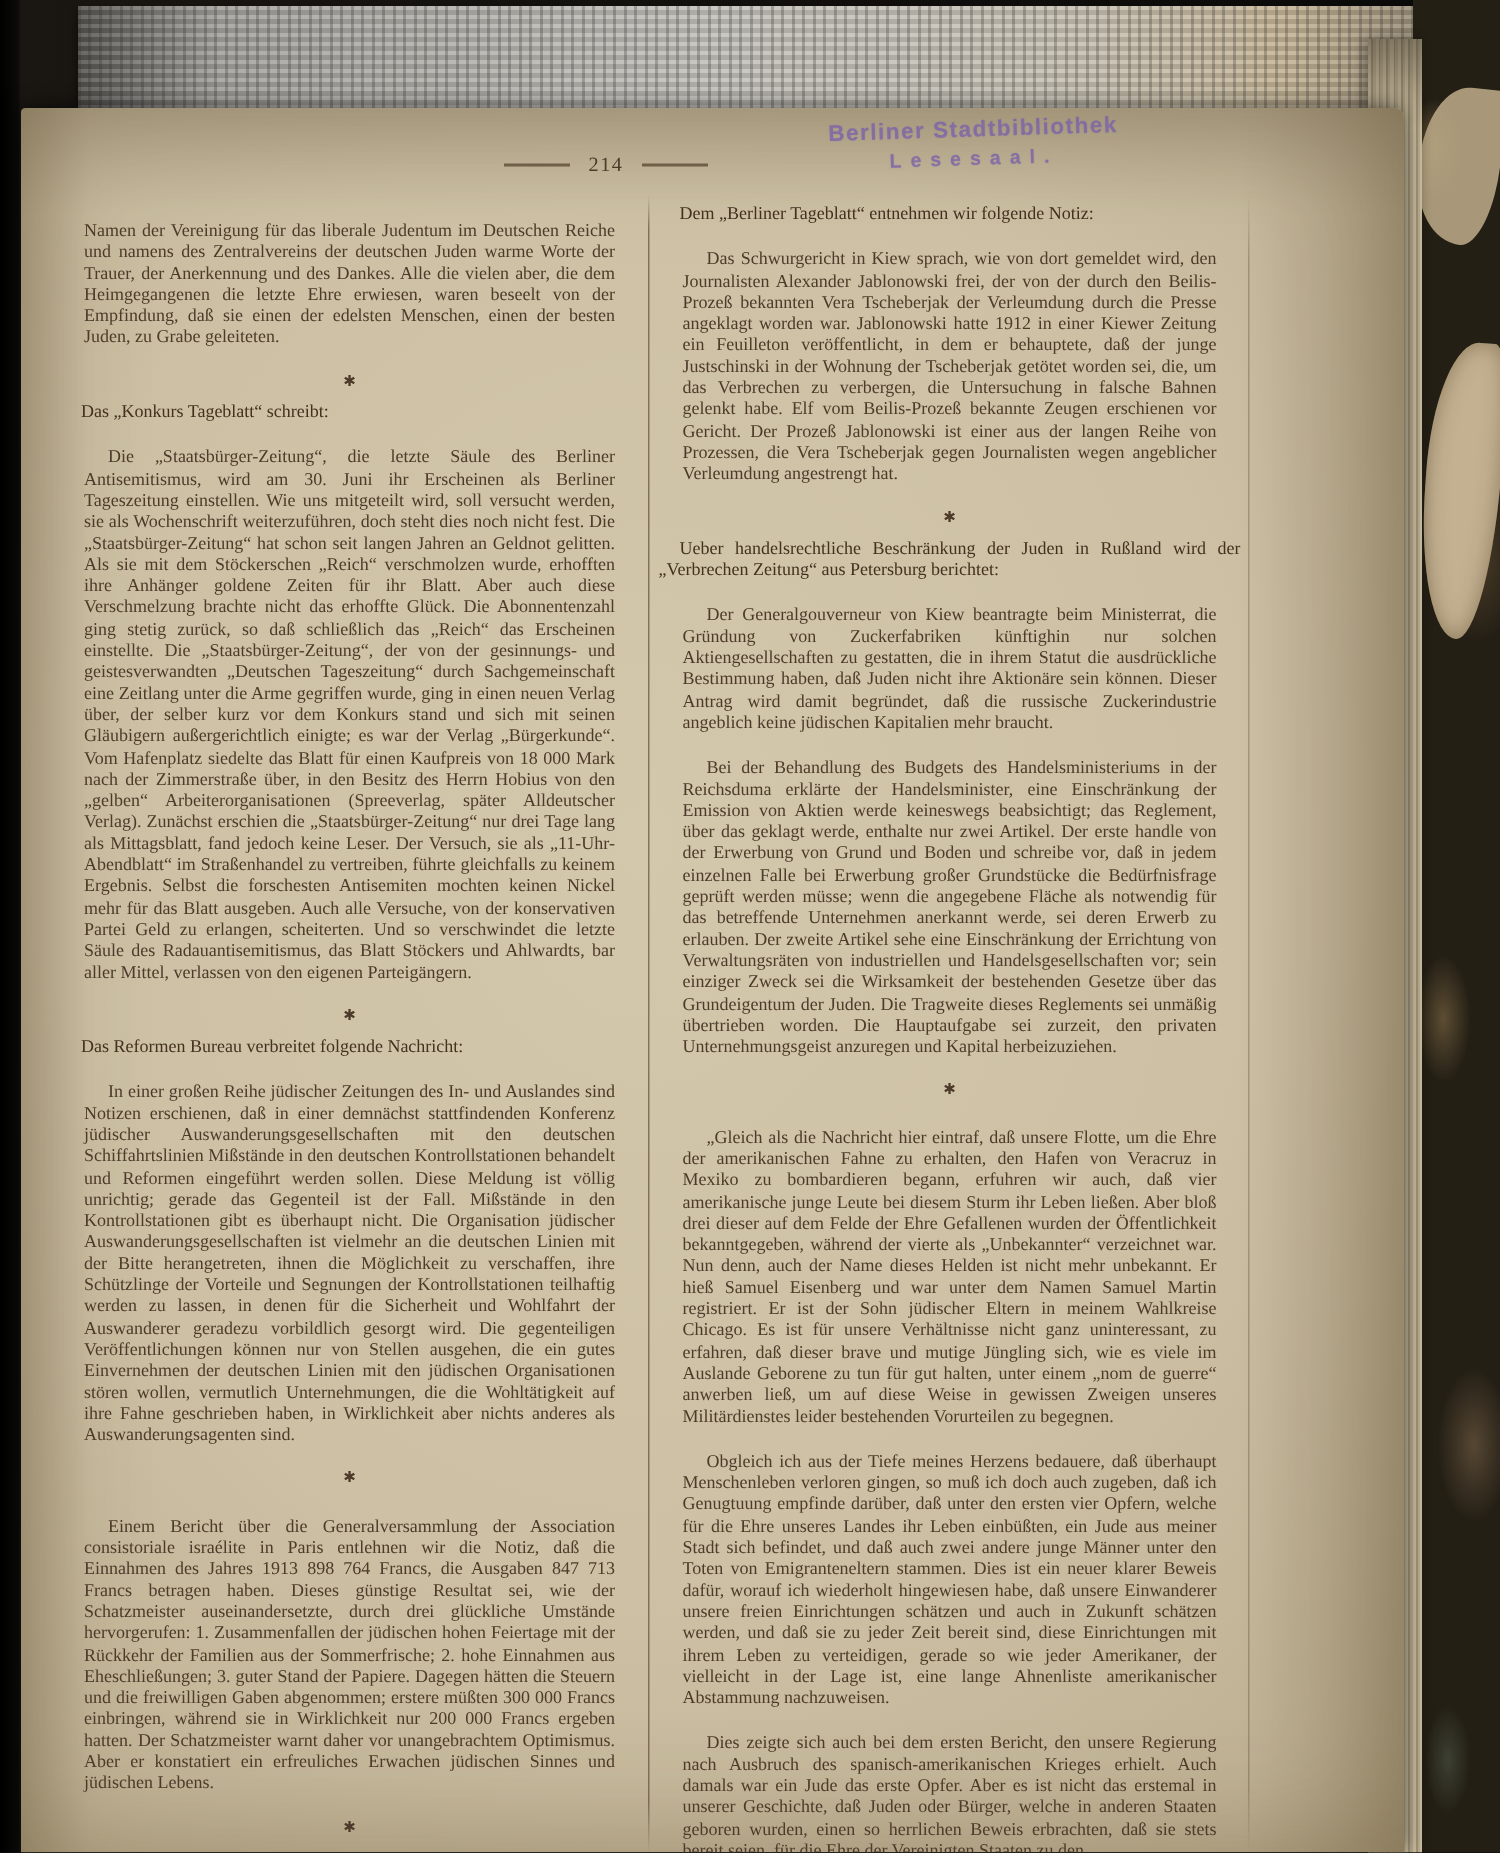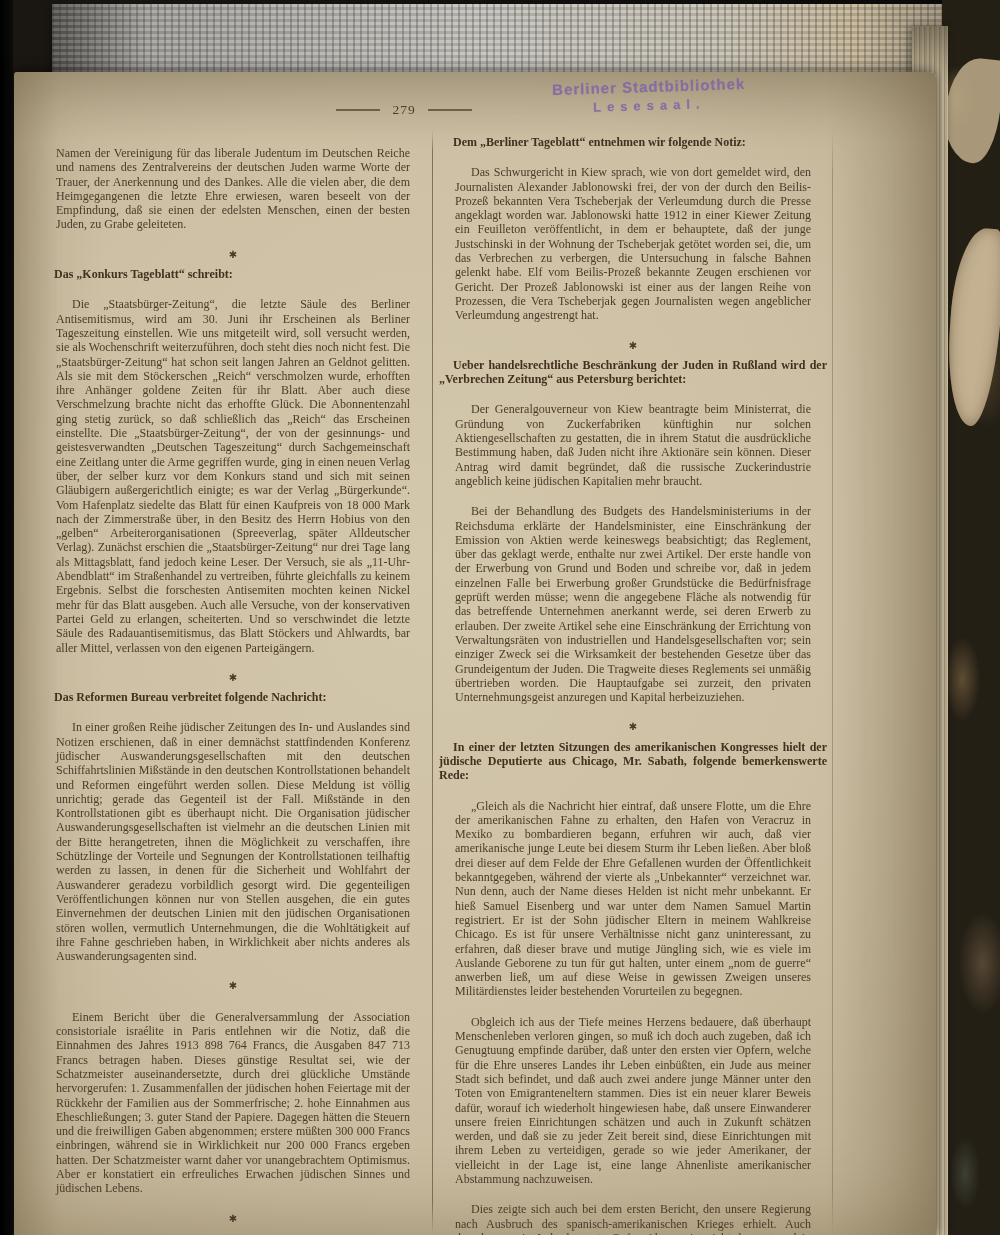--- a/index.html
+++ b/index.html
@@ -61,39 +61,39 @@
   .col{font-family:"Liberation Serif",serif;font-size:12px;line-height:14.3px;
     color:#4d3a2a;text-align:justify;hyphens:auto;overflow:hidden;}
   .col-left{width:386px;height:1105px;}
   .col-right{width:388px;height:1105px;}
   .col-rule{width:1px;background:linear-gradient(180deg, rgba(90,70,50,.0) 0, rgba(90,70,50,.65) 2%, rgba(90,70,50,.65) 97%, rgba(90,70,50,0) 100%);
     margin:0 6px 0 6px;}
   .col-rule.right{background:linear-gradient(180deg, rgba(90,70,50,0) 0, rgba(90,70,50,.35) 4%, rgba(90,70,50,.35) 96%, rgba(90,70,50,0) 100%);margin:0 0 0 5px;}
 
   .para{margin:16px;text-indent:16px;}
   .para.noindent{text-indent:0;}
-  .heading{margin:5px 0 2px;text-indent:14px;font-weight:bold;color:#43301f;}
+  .heading{margin:5px 0 2px;text-indent:14px;font-weight:normal;color:#43301f;}
   .divider{text-align:center;font-size:10px;color:#4d3a2a;margin:5px 0 4px;
     font-family:"DejaVu Sans",sans-serif;}
 </style>
 </head>
 <body>
 
 <div class="scene">
   <div class="top-stack"></div>
   <div class="right-cover">
     <div class="cover-patch-1"></div>
     <div class="cover-patch-2"></div>
   </div>
   <div class="right-stack"></div>
 
   <div class="page">
     <div class="page-number-wrap">
       <span class="dash"></span>
-      <span class="page-number">279</span>
+      <span class="page-number">214</span>
       <span class="dash"></span>
     </div>
 
     <div class="stamp">
       <div class="stamp-line1">Berliner Stadtbibliothek</div>
       <div class="stamp-line2">Lesesaal.</div>
     </div>
 
     <div class="columns">
       <div class="col col-left">
@@ -110,21 +110,20 @@
         </div>
       <div class="col-rule"></div>
       <div class="col col-right">
           <p class="heading">Dem „Berliner Tageblatt“ entnehmen wir folgende Notiz:</p>
           <p class="para">Das Schwurgericht in Kiew sprach, wie von dort gemeldet wird, den Journalisten Alexander Jablonowski frei, der von der durch den Beilis-Prozeß bekannten Vera Tscheberjak der Verleumdung durch die Presse angeklagt worden war. Jablonowski hatte 1912 in einer Kiewer Zeitung ein Feuilleton veröffentlicht, in dem er behauptete, daß der junge Justschinski in der Wohnung der Tscheberjak getötet worden sei, die, um das Verbrechen zu verbergen, die Untersuchung in falsche Bahnen gelenkt habe. Elf vom Beilis-Prozeß bekannte Zeugen erschienen vor Gericht. Der Prozeß Jablonowski ist einer aus der langen Reihe von Prozessen, die Vera Tscheberjak gegen Journalisten wegen angeblicher Verleumdung angestrengt hat.</p>
           <div class="divider">✱</div>
           <p class="heading">Ueber handelsrechtliche Beschränkung der Juden in Rußland wird der „Verbrechen Zeitung“ aus Petersburg berichtet:</p>
           <p class="para">Der Generalgouverneur von Kiew beantragte beim Ministerrat, die Gründung von Zuckerfabriken künftighin nur solchen Aktiengesellschaften zu gestatten, die in ihrem Statut die ausdrückliche Bestimmung haben, daß Juden nicht ihre Aktionäre sein können. Dieser Antrag wird damit begründet, daß die russische Zuckerindustrie angeblich keine jüdischen Kapitalien mehr braucht.</p>
           <p class="para">Bei der Behandlung des Budgets des Handelsministeriums in der Reichsduma erklärte der Handelsminister, eine Einschränkung der Emission von Aktien werde keineswegs beabsichtigt; das Reglement, über das geklagt werde, enthalte nur zwei Artikel. Der erste handle von der Erwerbung von Grund und Boden und schreibe vor, daß in jedem einzelnen Falle bei Erwerbung großer Grundstücke die Bedürfnisfrage geprüft werden müsse; wenn die angegebene Fläche als notwendig für das betreffende Unternehmen anerkannt werde, sei deren Erwerb zu erlauben. Der zweite Artikel sehe eine Einschränkung der Errichtung von Verwaltungsräten von industriellen und Handelsgesellschaften vor; sein einziger Zweck sei die Wirksamkeit der bestehenden Gesetze über das Grundeigentum der Juden. Die Tragweite dieses Reglements sei unmäßig übertrieben worden. Die Hauptaufgabe sei zurzeit, den privaten Unternehmungsgeist anzuregen und Kapital herbeizuziehen.</p>
           <div class="divider">✱</div>
-          <p class="heading">In einer der letzten Sitzungen des amerikanischen Kongresses hielt der jüdische Deputierte aus Chicago, Mr. Sabath, folgende bemerkenswerte Rede:</p>
           <p class="para">„Gleich als die Nachricht hier eintraf, daß unsere Flotte, um die Ehre der amerikanischen Fahne zu erhalten, den Hafen von Veracruz in Mexiko zu bombardieren begann, erfuhren wir auch, daß vier amerikanische junge Leute bei diesem Sturm ihr Leben ließen. Aber bloß drei dieser auf dem Felde der Ehre Gefallenen wurden der Öffentlichkeit bekanntgegeben, während der vierte als „Unbekannter“ verzeichnet war. Nun denn, auch der Name dieses Helden ist nicht mehr unbekannt. Er hieß Samuel Eisenberg und war unter dem Namen Samuel Martin registriert. Er ist der Sohn jüdischer Eltern in meinem Wahlkreise Chicago. Es ist für unsere Verhältnisse nicht ganz uninteressant, zu erfahren, daß dieser brave und mutige Jüngling sich, wie es viele im Auslande Geborene zu tun für gut halten, unter einem „nom de guerre“ anwerben ließ, um auf diese Weise in gewissen Zweigen unseres Militärdienstes leider bestehenden Vorurteilen zu begegnen.</p>
           <p class="para">Obgleich ich aus der Tiefe meines Herzens bedauere, daß überhaupt Menschenleben verloren gingen, so muß ich doch auch zugeben, daß ich Genugtuung empfinde darüber, daß unter den ersten vier Opfern, welche für die Ehre unseres Landes ihr Leben einbüßten, ein Jude aus meiner Stadt sich befindet, und daß auch zwei andere junge Männer unter den Toten von Emigranteneltern stammen. Dies ist ein neuer klarer Beweis dafür, worauf ich wiederholt hingewiesen habe, daß unsere Einwanderer unsere freien Einrichtungen schätzen und auch in Zukunft schätzen werden, und daß sie zu jeder Zeit bereit sind, diese Einrichtungen mit ihrem Leben zu verteidigen, gerade so wie jeder Amerikaner, der vielleicht in der Lage ist, eine lange Ahnenliste amerikanischer Abstammung nachzuweisen.</p>
           <p class="para">Dies zeigte sich auch bei dem ersten Bericht, den unsere Regierung nach Ausbruch des spanisch-amerikanischen Krieges erhielt. Auch damals war ein Jude das erste Opfer. Aber es ist nicht das erstemal in unserer Geschichte, daß Juden oder Bürger, welche in anderen Staaten geboren wurden, einen so herrlichen Beweis erbrachten, daß sie stets bereit seien, für die Ehre der Vereinigten Staaten zu den</p>
         </div>
       <div class="col-rule right"></div>
     </div>
   </div>
 </div>
 
 </body></html>

